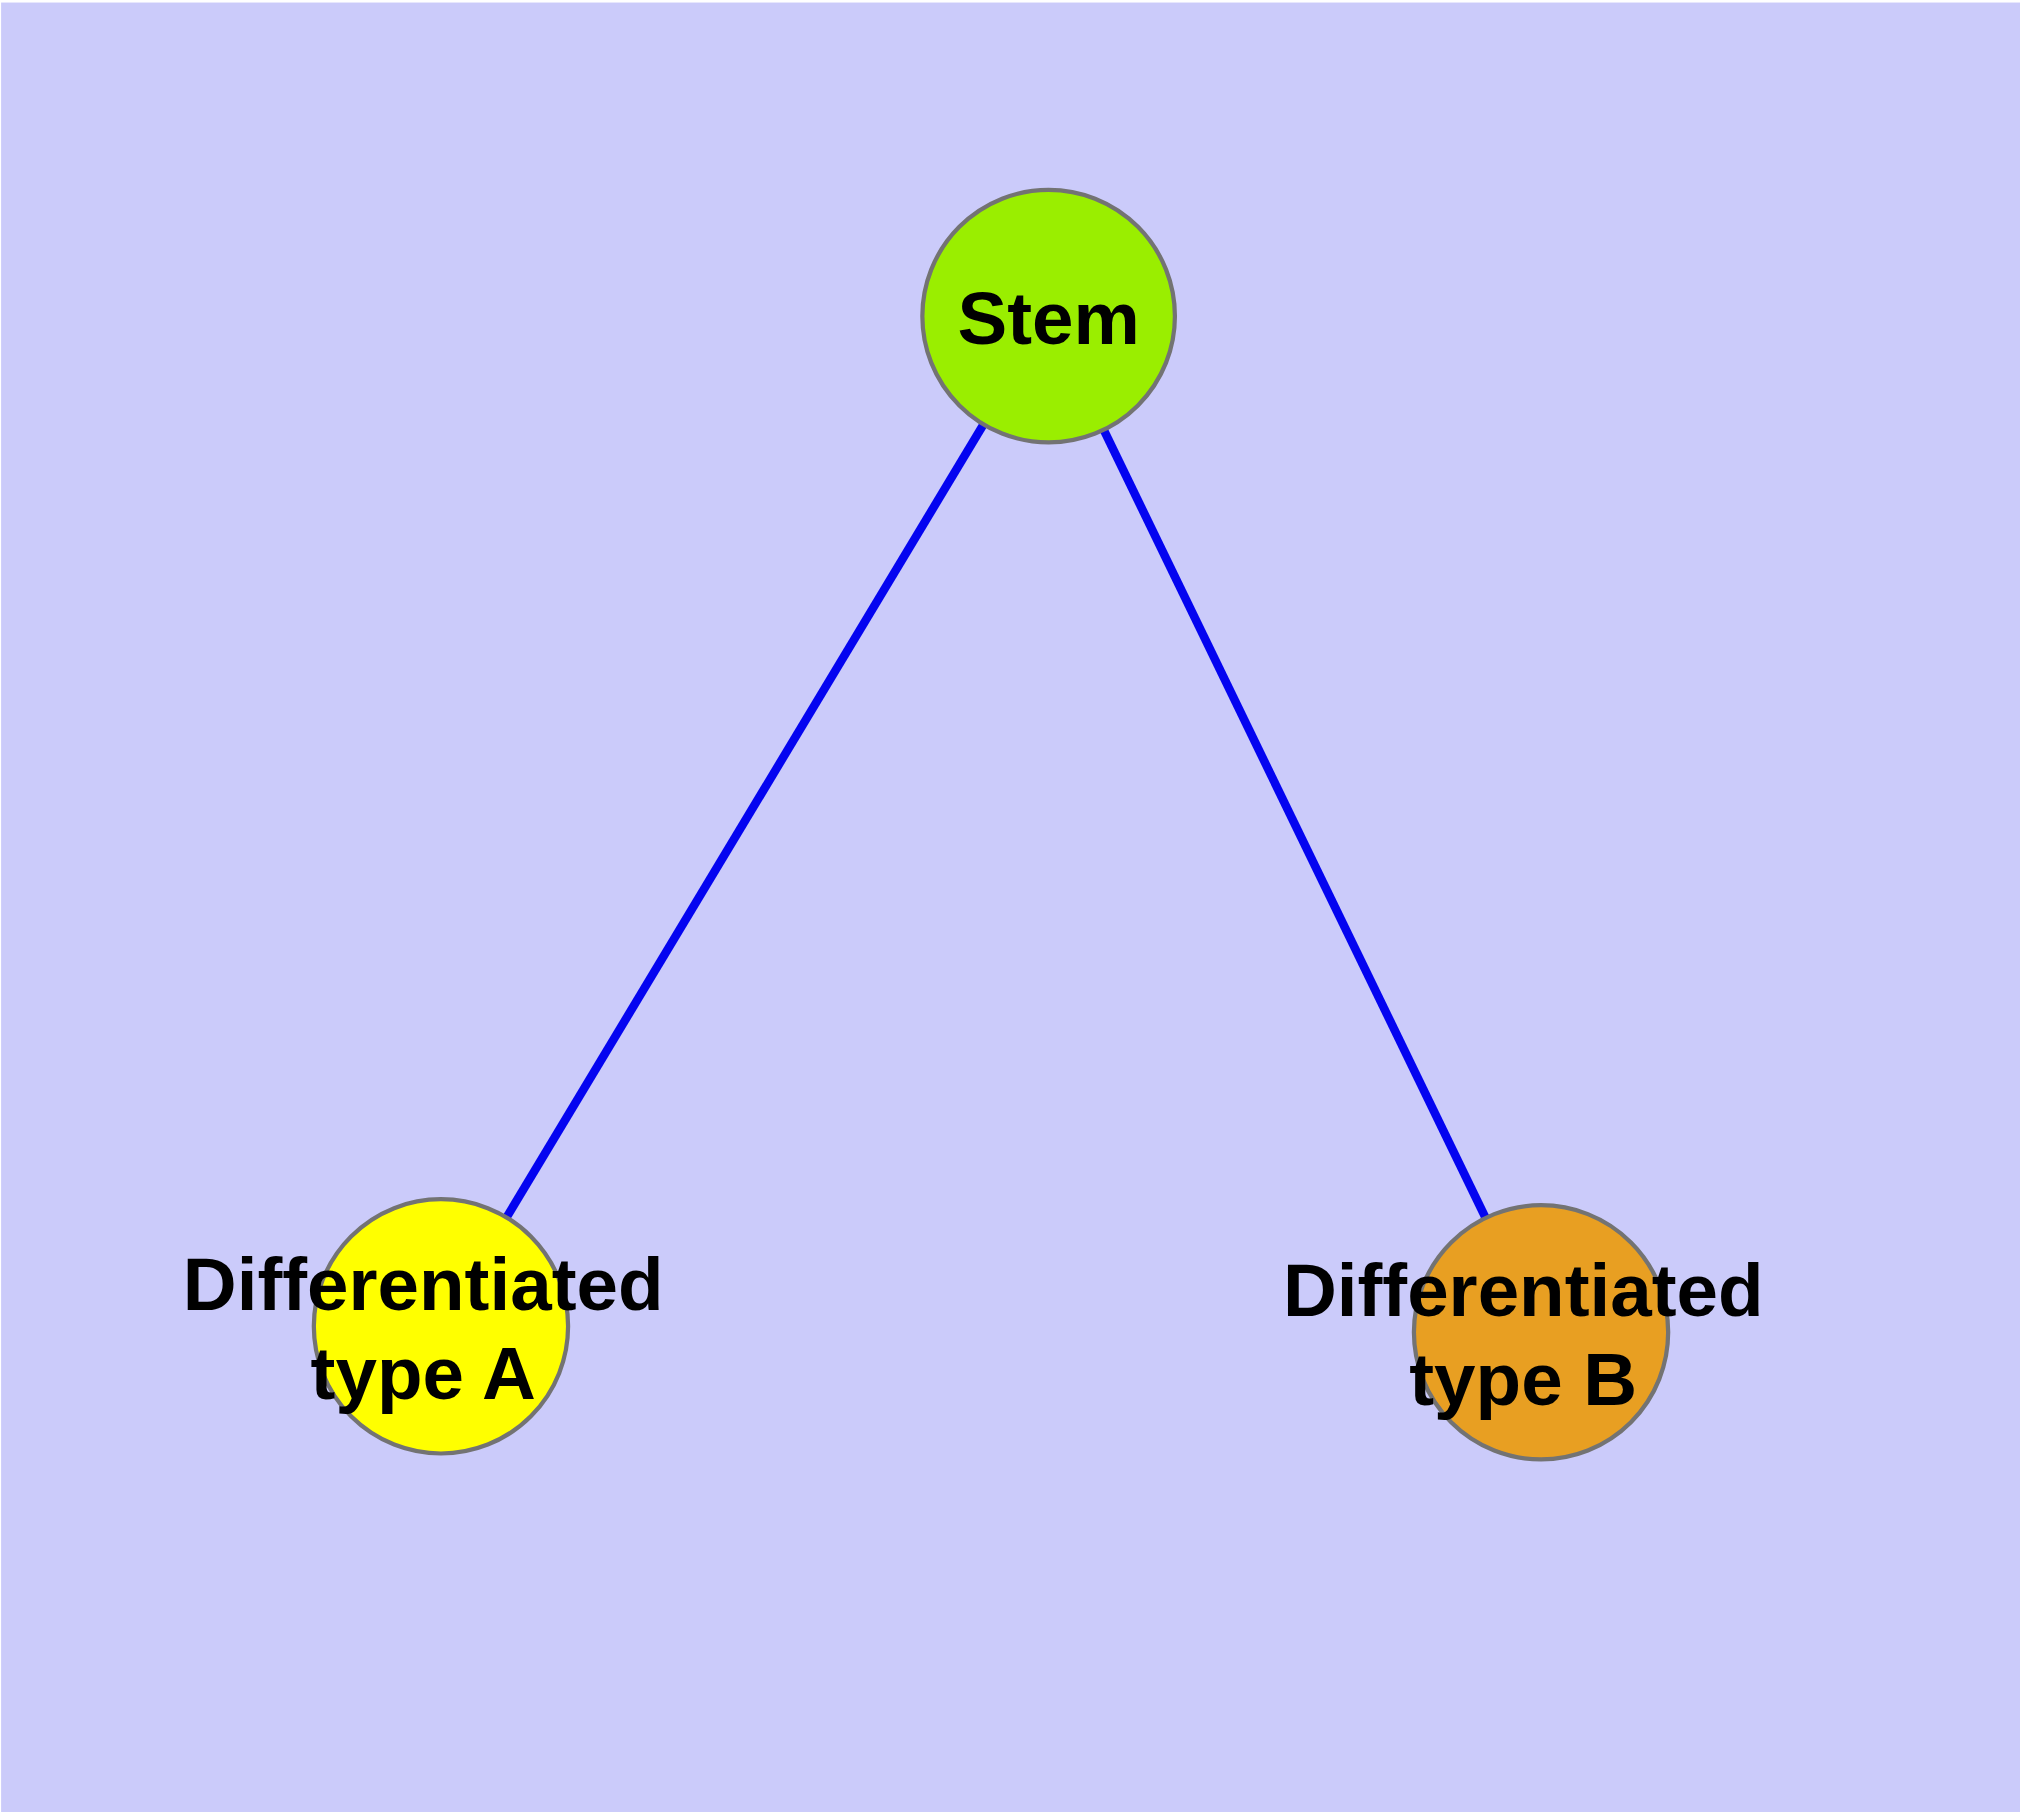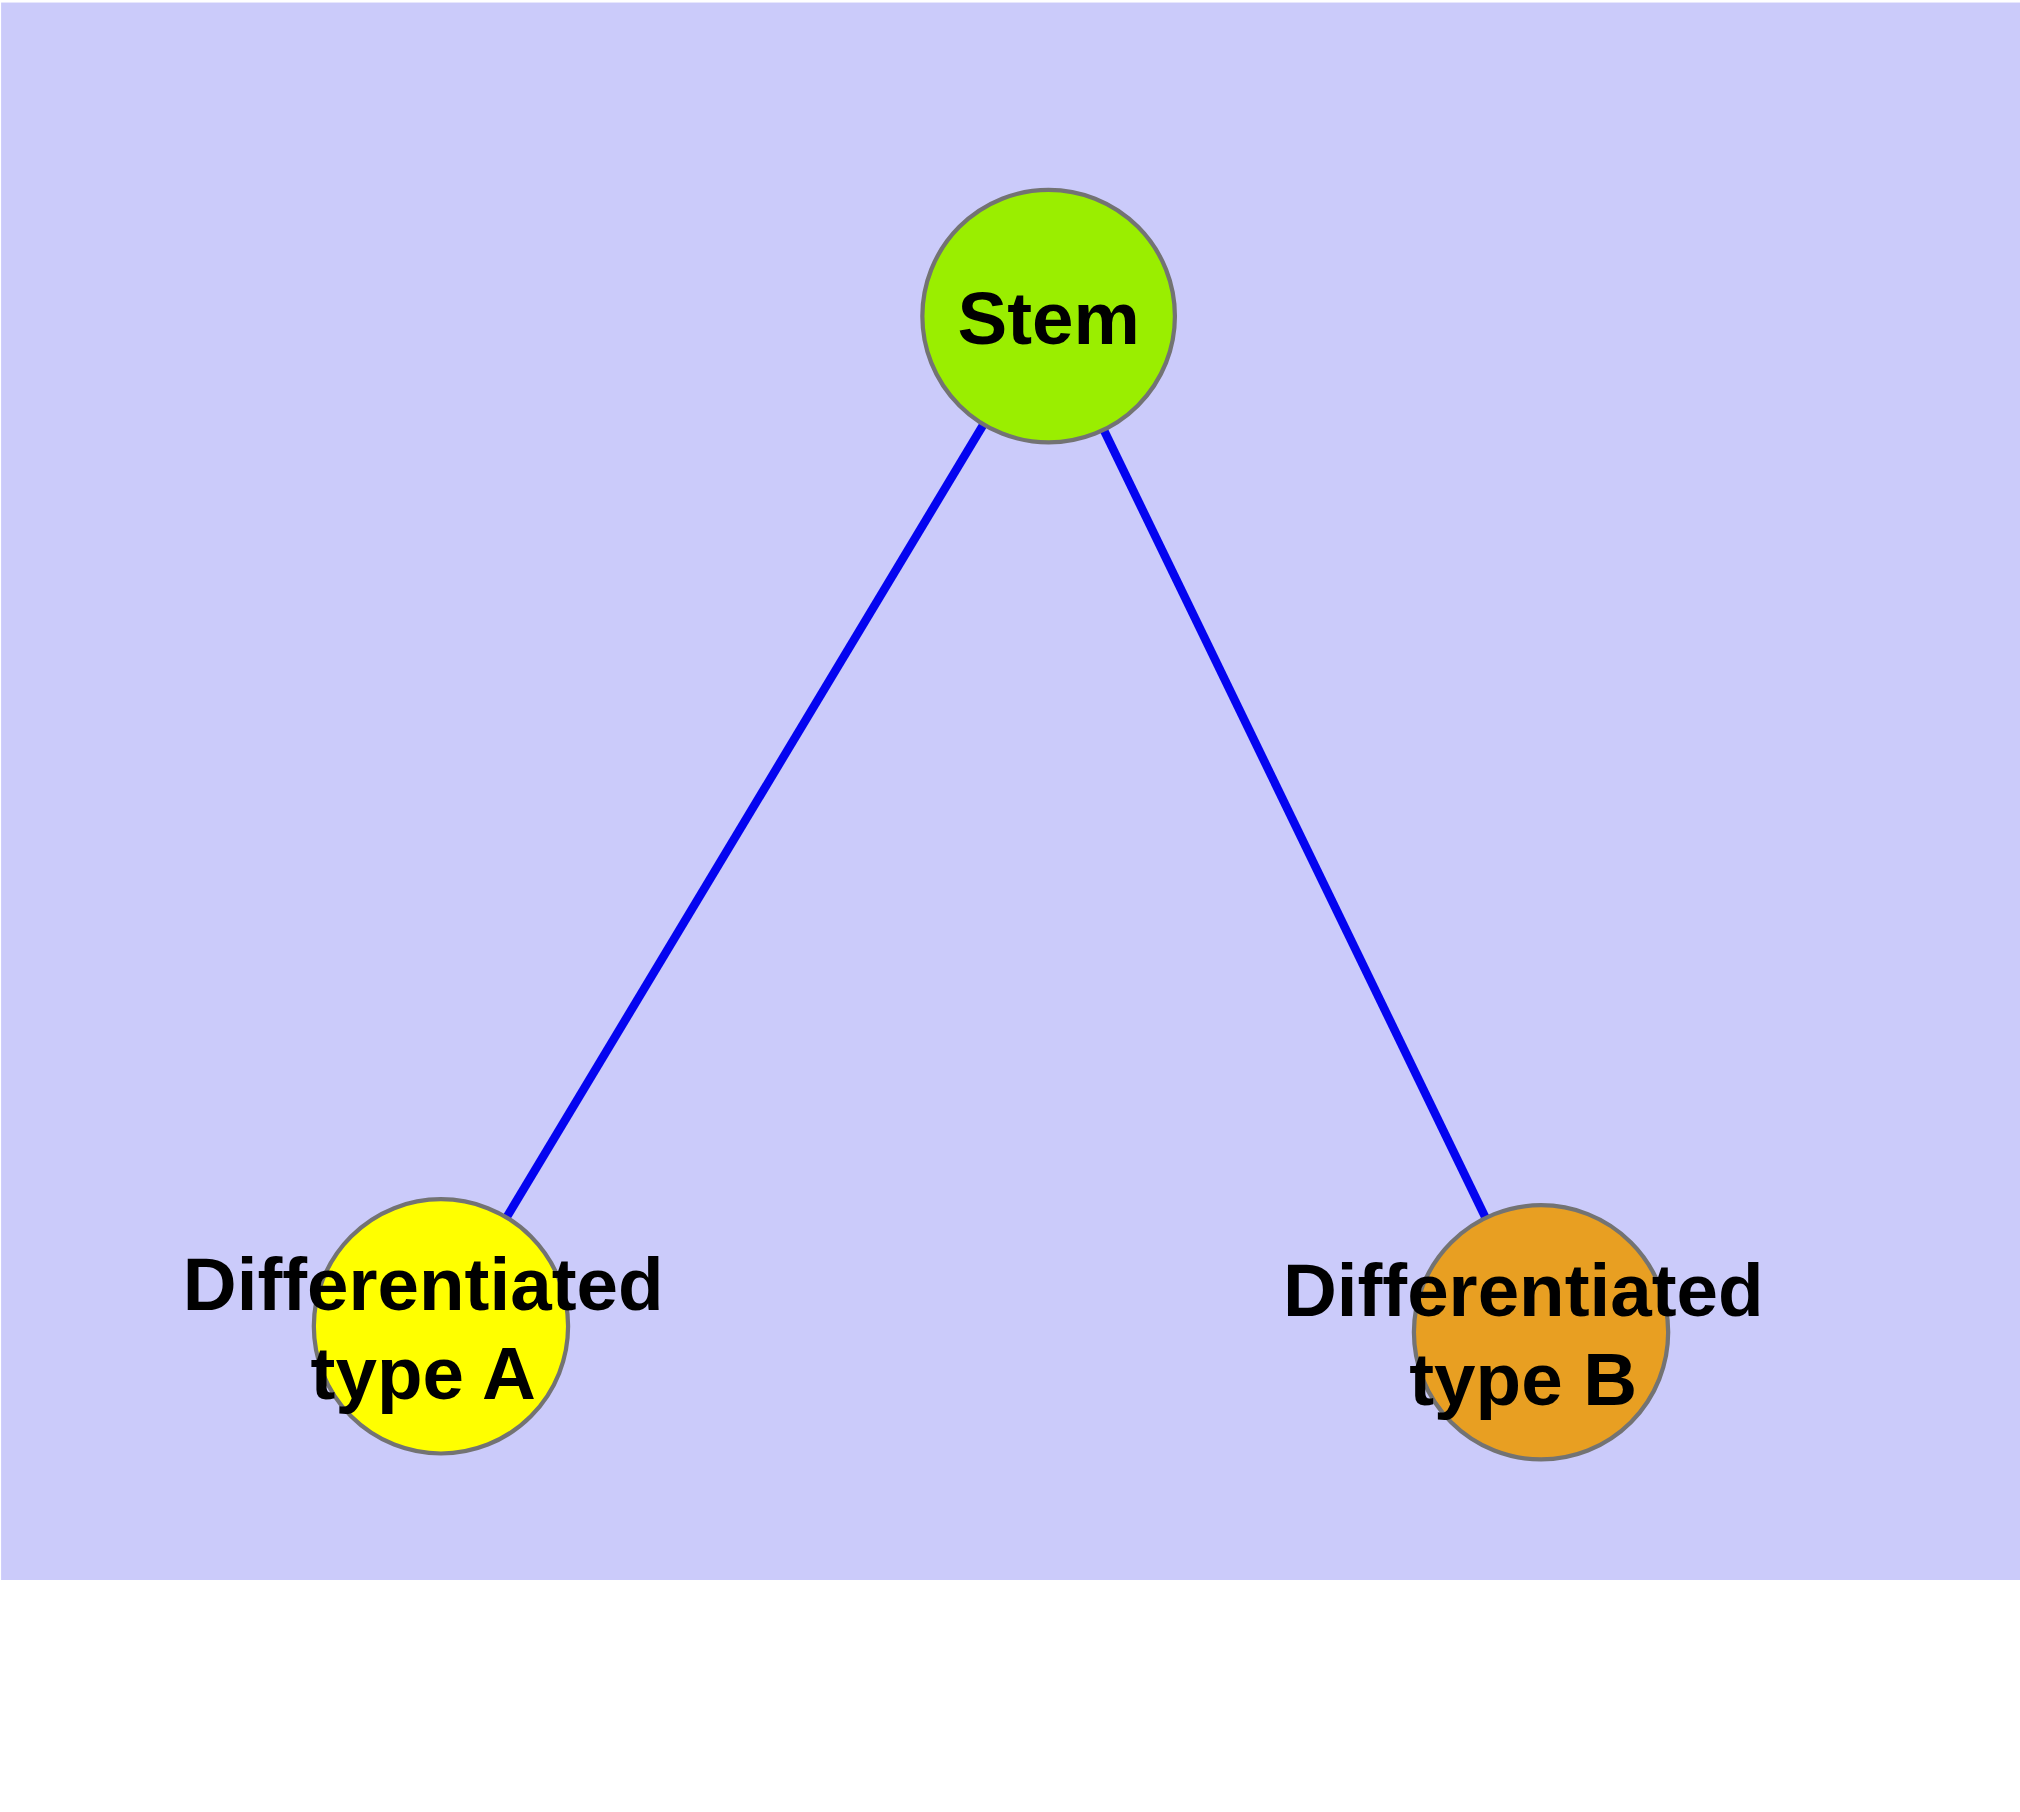--- a/index.html
+++ b/index.html
@@ -6,21 +6,21 @@
     margin: 0;
     padding: 0;
     background: #ffffff;
   }
   body {
     font-family: "Liberation Sans", sans-serif;
   }
   .figure-canvas {
     position: relative;
     width: 2021px;
-    height: 1580px;
+    height: 1812px;
     overflow: hidden;
   }
   svg {
     display: block;
   }
   svg text {
     font-family: "Liberation Sans", sans-serif;
     user-select: none;
   }
 </style>

